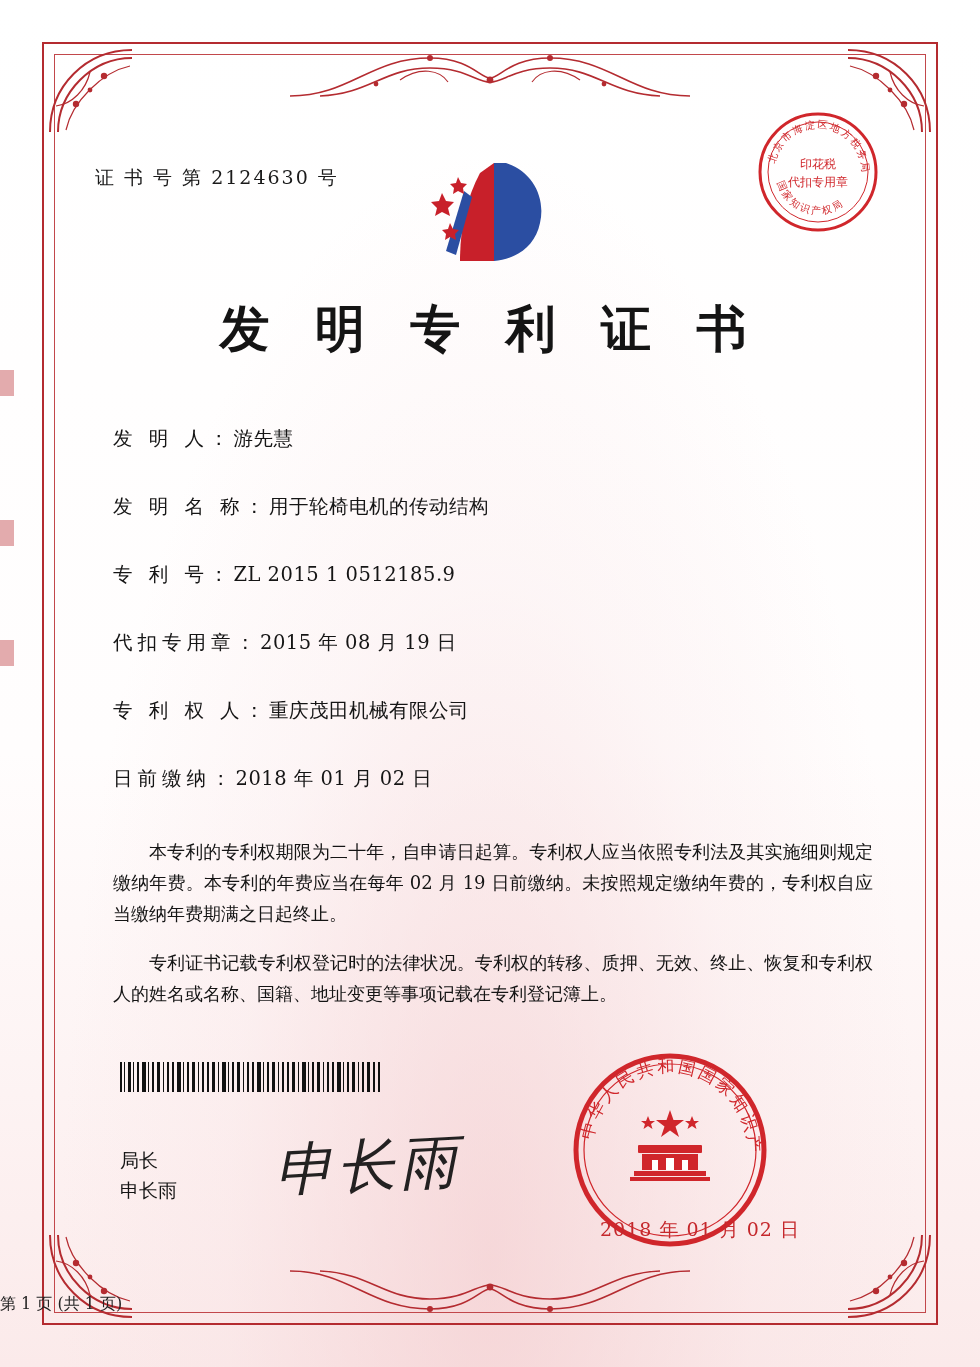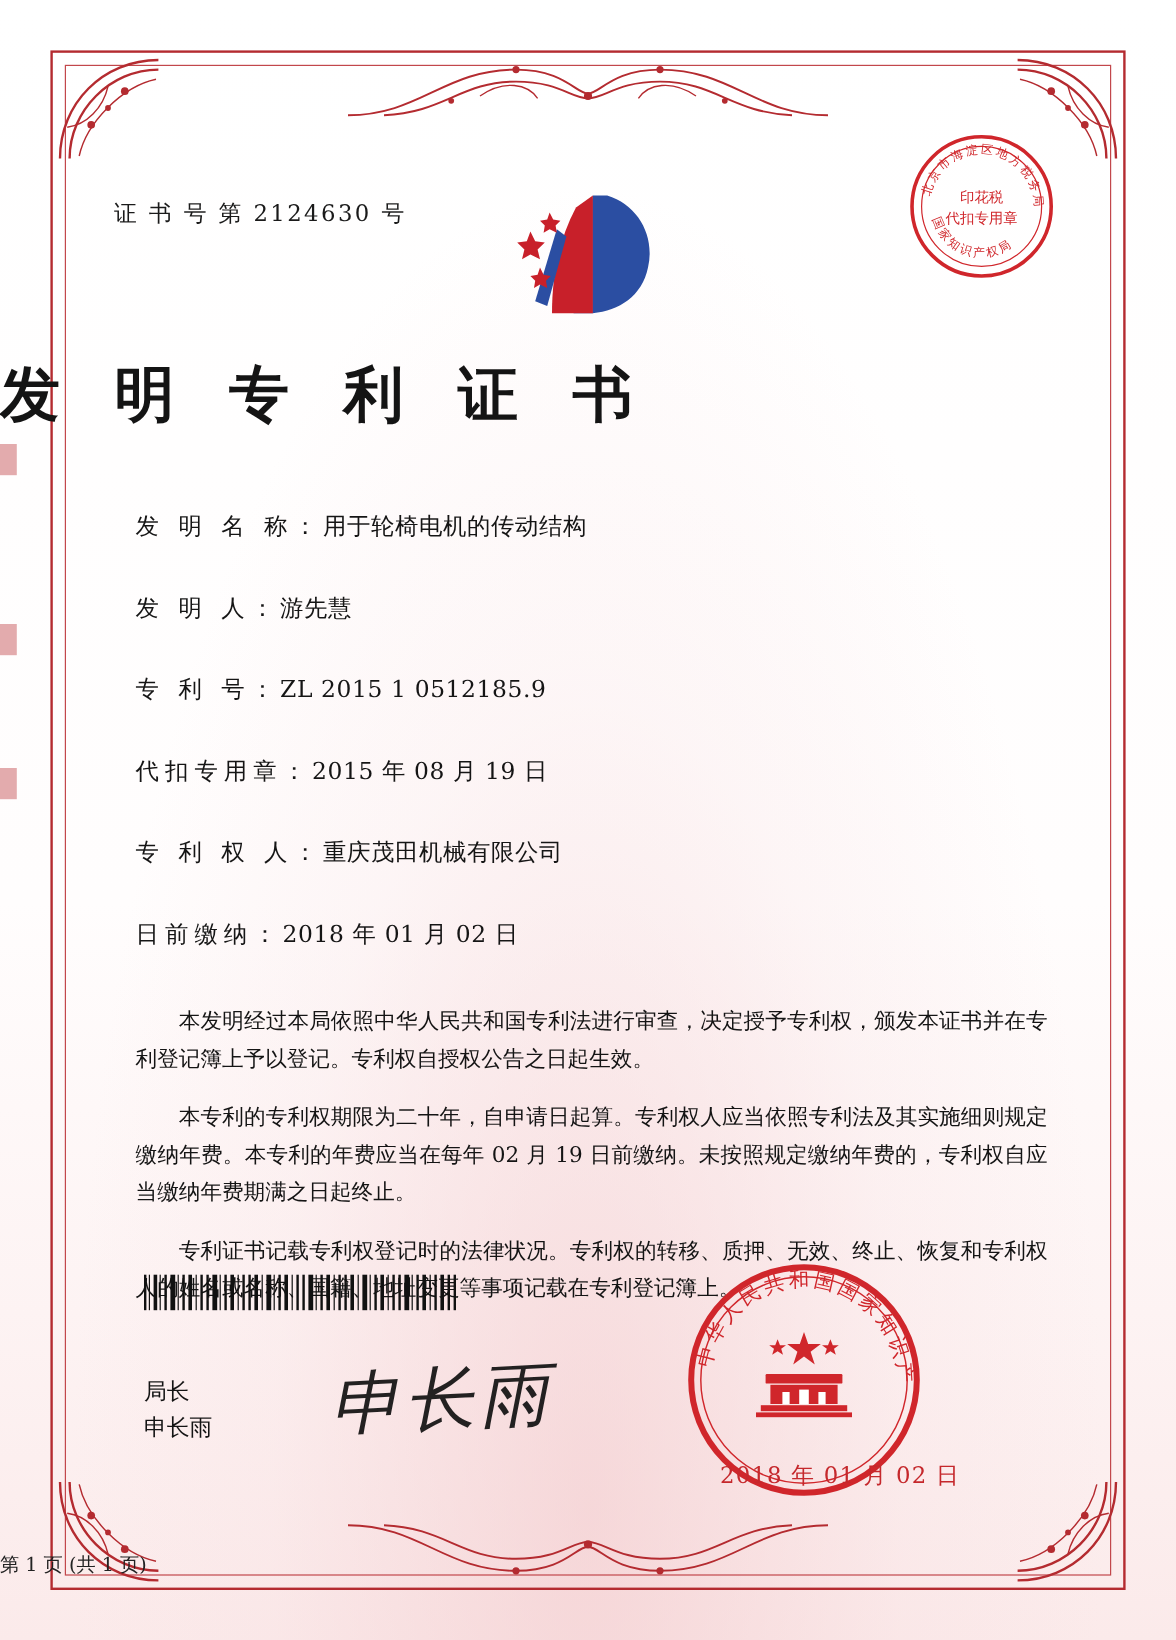--- a/index.html
+++ b/index.html
@@ -51,20 +51,21 @@
   .cert-no{
     position:absolute;left:95px;top:165px;
     font-size:19px;color:#1a1a1a;letter-spacing:2px;
     font-family:"DejaVu Serif","Liberation Serif",serif;
   }
   
   .emblem{position:absolute;left:420px;top:155px;width:140px;height:125px;}
   
   .main-title{
     position:absolute;left:0;right:0;top:296px;
+    text-align:center;
     font-size:50px;letter-spacing:14px;
     color:#141414;font-weight:bold;
     font-family:"DejaVu Serif","Liberation Serif",serif;
   }
   
   .stamp-tr{
     position:absolute;right:100px;top:110px;width:124px;height:124px;
   }
   
   .fields{position:absolute;left:113px;top:425px;width:760px;}
@@ -250,41 +251,40 @@
       </text>
       <text x="62" y="58" text-anchor="middle" font-size="12" fill="#d0262b" font-family="'DejaVu Serif',serif">印花税</text>
       <text x="62" y="76" text-anchor="middle" font-size="12" fill="#d0262b" font-family="'DejaVu Serif',serif">代扣专用章</text>
     </svg>
   </div>
 
   <div class="main-title">发 明 专 利 证 书</div>
 
   <div class="fields">
     <div class="field">
+      <span class="lbl">发 明 人：</span><span class="val">游先慧</span>
+    </div>
+    <div class="field">
       <span class="lbl">发 明 名 称：</span><span class="val">用于轮椅电机的传动结构</span>
     </div>
     <div class="field">
-      <span class="lbl">发 明 人：</span><span class="val">游先慧</span>
-    </div>
-    <div class="field">
       <span class="lbl">专 利 号：</span><span class="val">ZL 2015 1 0512185.9</span>
     </div>
     <div class="field">
       <span class="lbl">代扣专用章：</span><span class="val">2015 年 08 月 19 日</span>
     </div>
     <div class="field">
       <span class="lbl">专 利 权 人：</span><span class="val">重庆茂田机械有限公司</span>
     </div>
     <div class="field">
       <span class="lbl">日前缴纳：</span><span class="val">2018 年 01 月 02 日</span>
     </div>
   </div>
 
   <div class="paras">
-    <p class="para">本发明经过本局依照中华人民共和国专利法进行审查，决定授予专利权，颁发本证书并在专利登记簿上予以登记。专利权自授权公告之日起生效。</p>
     <p class="para">本专利的专利权期限为二十年，自申请日起算。专利权人应当依照专利法及其实施细则规定缴纳年费。本专利的年费应当在每年 02 月 19 日前缴纳。未按照规定缴纳年费的，专利权自应当缴纳年费期满之日起终止。</p>
     <p class="para">专利证书记载专利权登记时的法律状况。专利权的转移、质押、无效、终止、恢复和专利权人的姓名或名称、国籍、地址变更等事项记载在专利登记簿上。</p>
   </div>
 
   <div class="barcode">
     <svg width="262" height="30" viewBox="0 0 262 30">
       <g fill="#111">
         <rect x="0" y="0" width="2" height="30"></rect>
           <rect x="4" y="0" width="1" height="30"></rect>
         <rect x="8" y="0" width="3" height="30"></rect>

